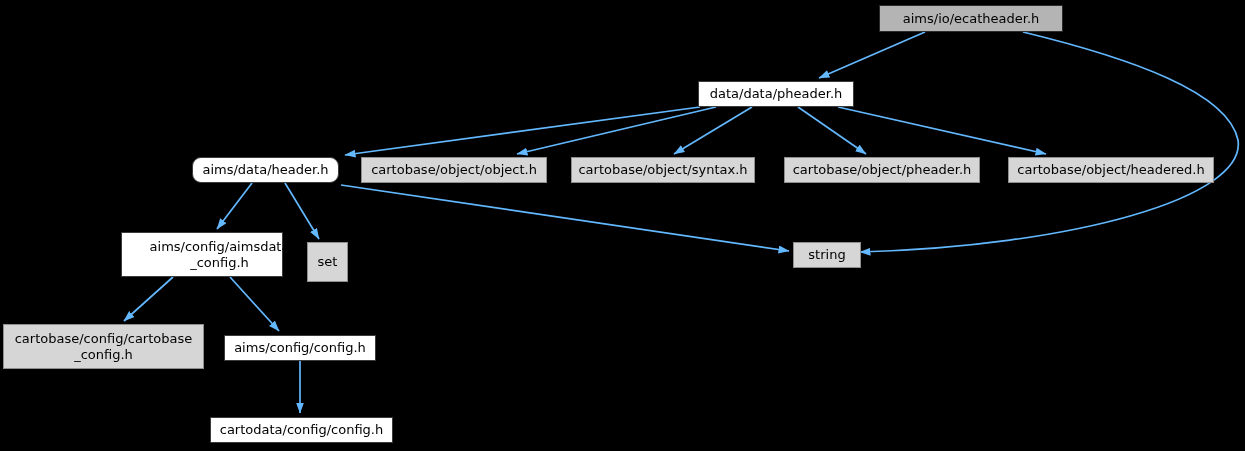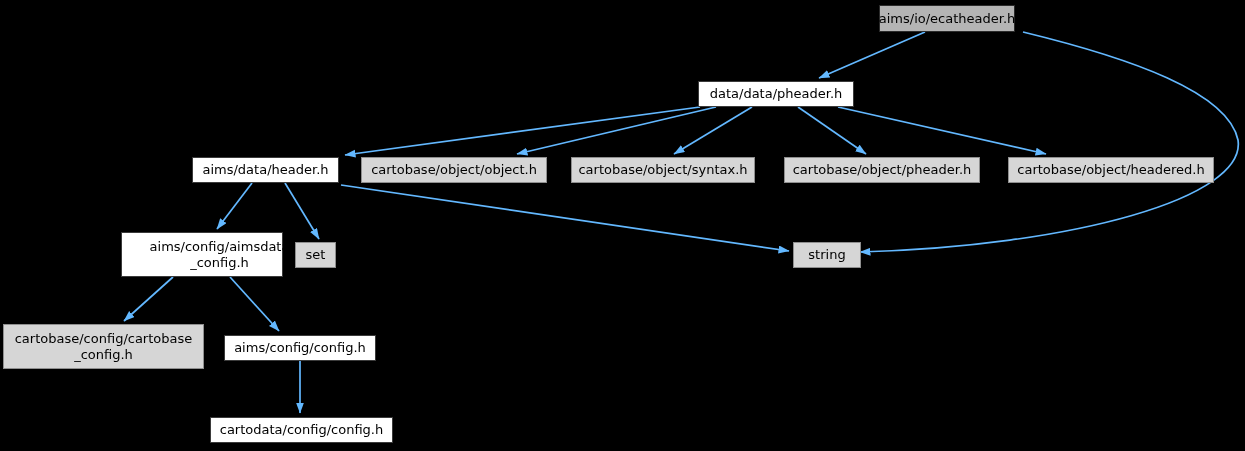--- a/index.html
+++ b/index.html
@@ -70,46 +70,46 @@
         <path d="M838,107 L1046,154" class="edge" marker-end="url(#arrow)"></path>
         <path d="M252,183 L217,229" class="edge" marker-end="url(#arrow)"></path>
         <path d="M285,183 L319,239" class="edge" marker-end="url(#arrow)"></path>
         <path d="M341,185 L789,251" class="edge" marker-end="url(#arrow)"></path>
         <path d="M173,277 L124,321" class="edge" marker-end="url(#arrow)"></path>
         <path d="M230,277 L279,331" class="edge" marker-end="url(#arrow)"></path>
         <path d="M300,361 L300,413" class="edge" marker-end="url(#arrow)"></path>
       </g>
   </svg>
   <div>
-      <div class="node root" style="left: 879px; top: 5px; width: 136px; height: 27px;">
+      <div class="node root" style="left: 879px; top: 5px; width: 184px; height: 27px;">
         <span>aims/io/ecatheader.h</span>
       </div>
       <div class="node internal" style="left: 698px; top: 81px; width: 156px; height: 26px;">
         <span>data/data/pheader.h</span>
       </div>
-      <div class="node internal" style="left: 192px; top: 157px; width: 147px; height: 26px;">
+      <div class="node internal" style="left: 192px; top: 157px; width: 147px; height: 26px; border-radius: 9px;">
         <span>aims/data/header.h</span>
       </div>
       <div class="node external" style="left: 361px; top: 157px; width: 186px; height: 26px; text-align: right;">
         <span>cartobase/object/object.h</span>
       </div>
       <div class="node external" style="left: 571px; top: 157px; width: 184px; height: 26px;">
         <span>cartobase/object/syntax.h</span>
       </div>
       <div class="node external" style="left: 784px; top: 157px; width: 196px; height: 26px;">
         <span>cartobase/object/pheader.h</span>
       </div>
       <div class="node external" style="left: 1008px; top: 157px; width: 206px; height: 26px; text-align: center;">
         <span>cartobase/object/headered.h</span>
       </div>
       <div class="node internal" style="left: 121px; top: 232px; width: 162px; height: 45px; padding-left: 35px;">
         <span>aims/config/aimsdata</span>
         <span>_config.h</span>
       </div>
-      <div class="node external" style="left: 295px; top: 242px; width: 41px; height: 26px;">
+      <div class="node external" style="left: 307px; top: 242px; width: 41px; height: 40px;">
         <span>set</span>
       </div>
       <div class="node external" style="left: 793px; top: 242px; width: 68px; height: 26px;">
         <span>string</span>
       </div>
       <div class="node external" style="left: 3px; top: 324px; width: 201px; height: 45px;">
         <span>cartobase/config/cartobase</span>
         <span>_config.h</span>
       </div>
       <div class="node internal" style="left: 224px; top: 335px; width: 152px; height: 26px;">

